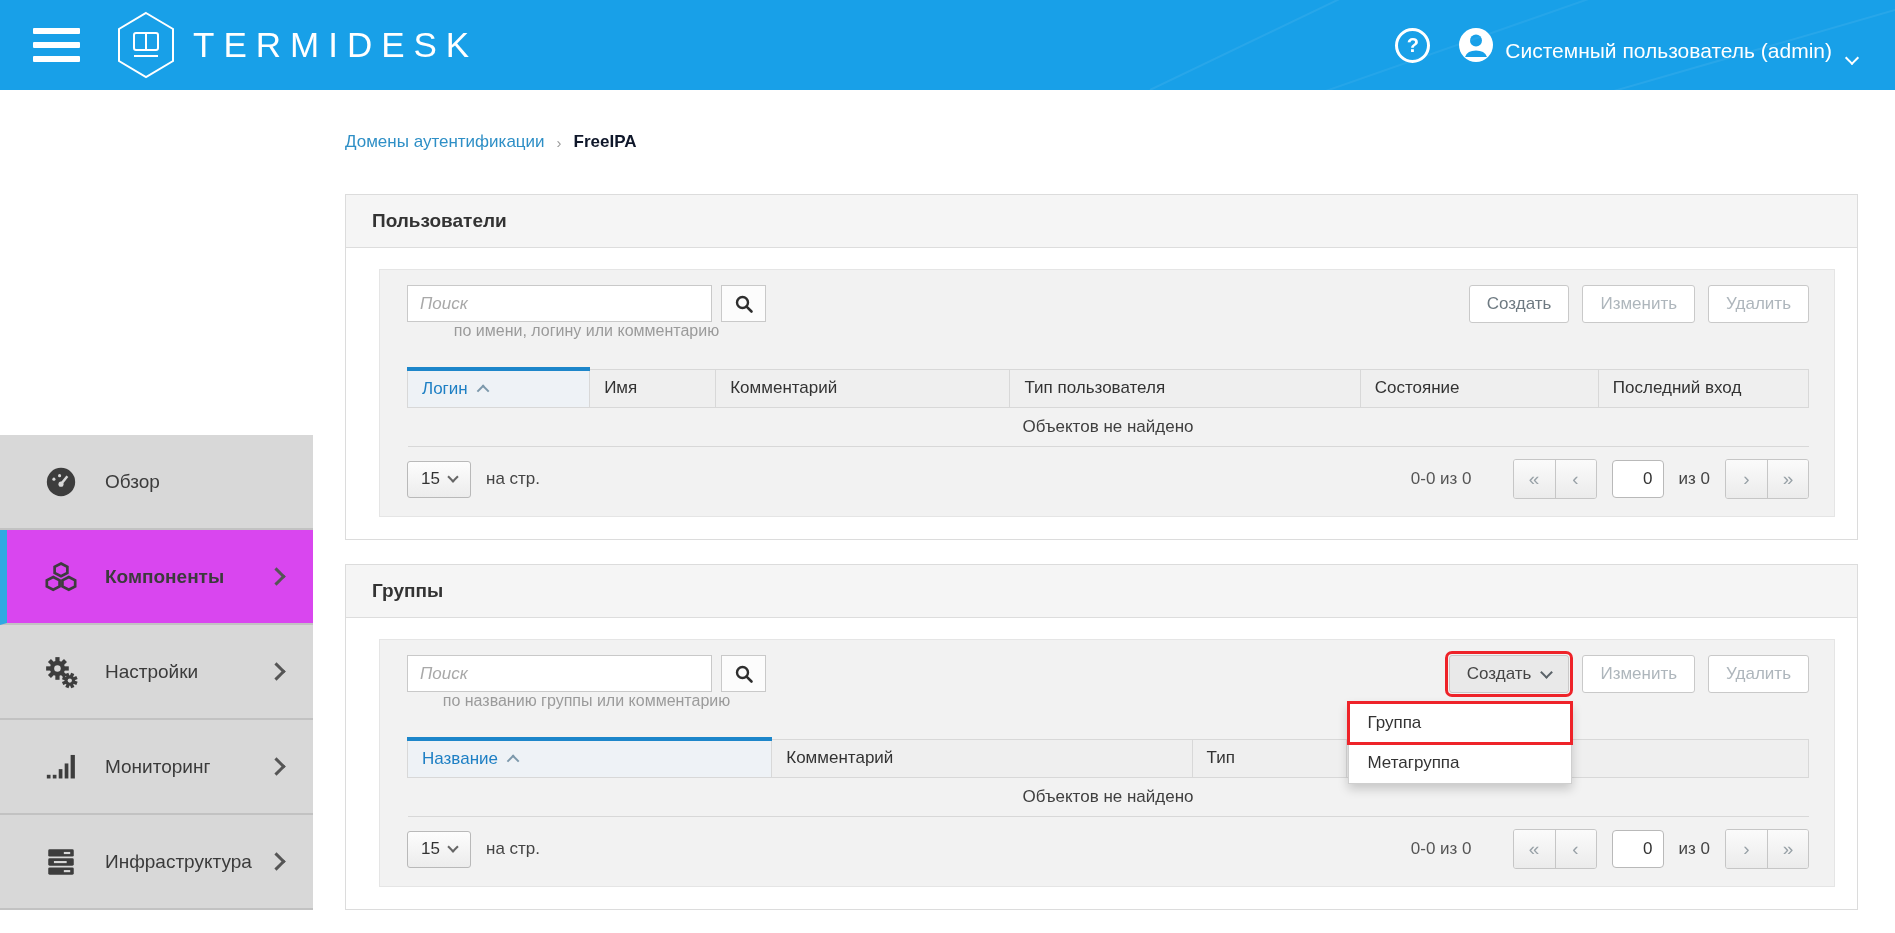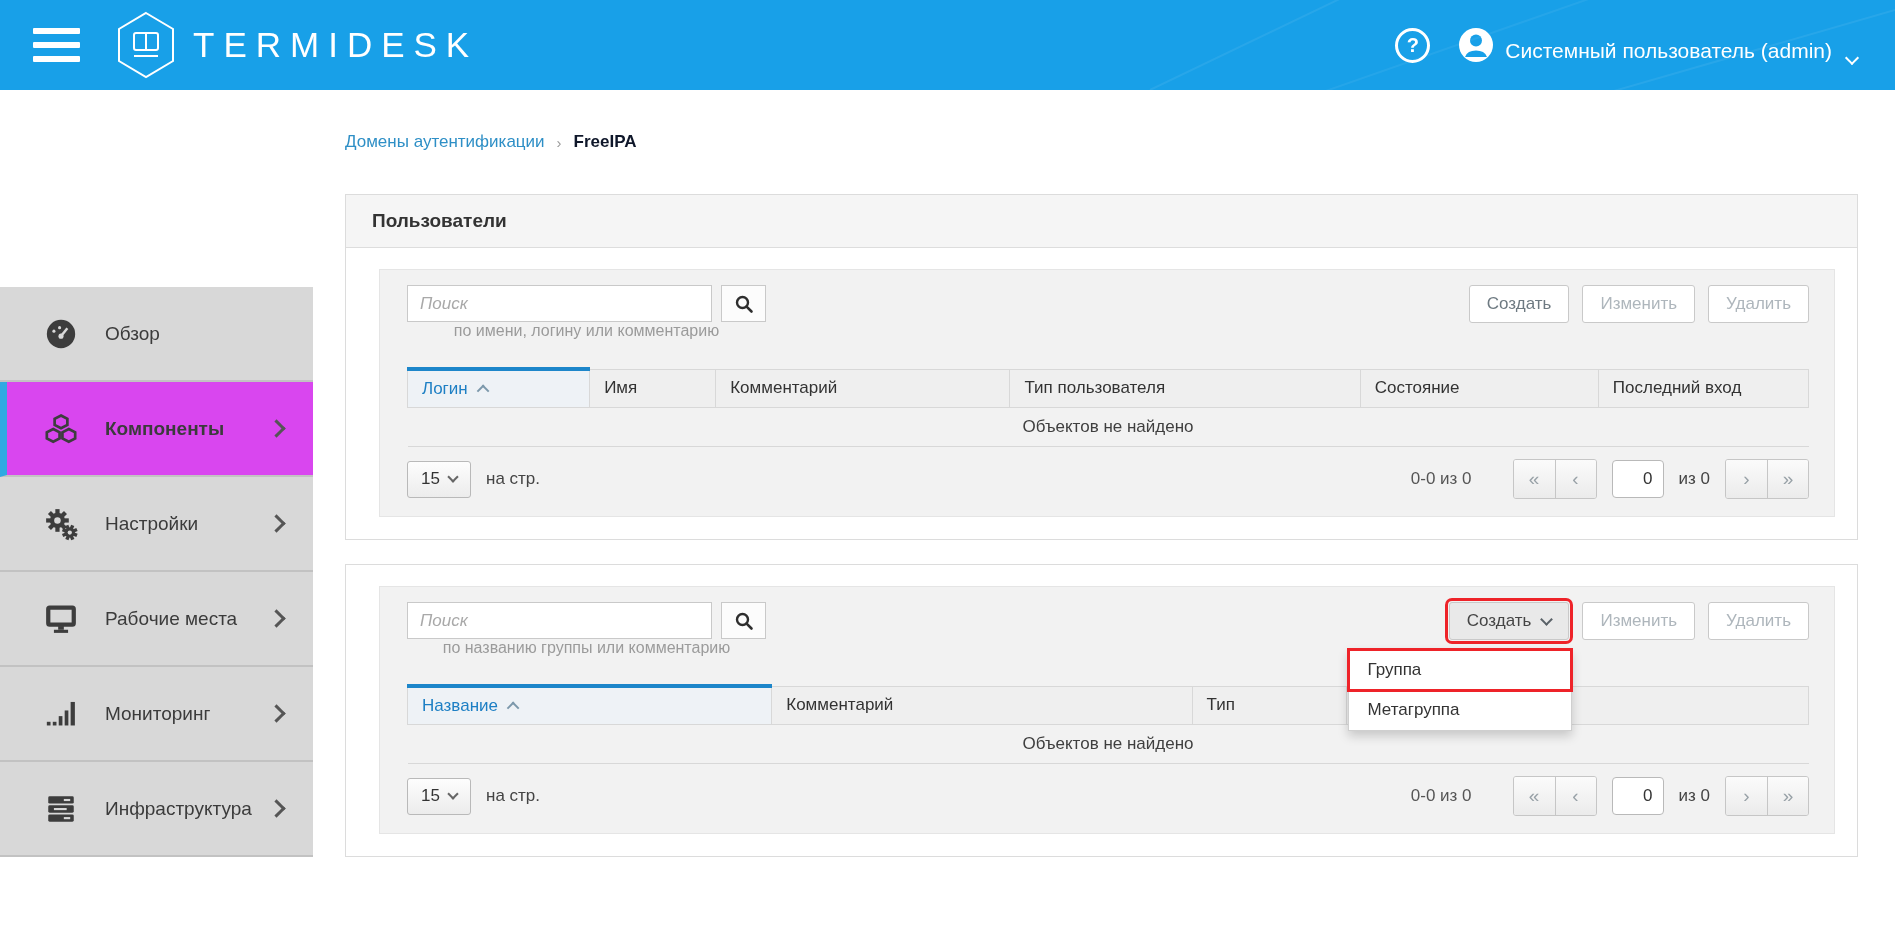--- a/index.html
+++ b/index.html
@@ -174,31 +174,20 @@
             <rect x="17" y="12.5" width="2.4" height="11" transform="rotate(22 18.2 18)"></rect>
             <rect x="17" y="12.5" width="2.4" height="11" transform="rotate(67 18.2 18)"></rect>
             <rect x="17" y="12.5" width="2.4" height="11" transform="rotate(112 18.2 18)"></rect>
             <rect x="17" y="12.5" width="2.4" height="11" transform="rotate(157 18.2 18)"></rect>
             <circle cx="18.2" cy="18" r="3.6"></circle>
             <circle cx="18.2" cy="18" r="1.5" fill="#d8d8d8"></circle>
           </g>
         </svg>
       </span>
       <span>Настройки</span>
-      <span class="side-chevron"></span>
-    </div>
-    <div class="side-item">
-      <span class="side-icon">
-        <svg width="34" height="34" viewBox="0 0 24 24">
-          <rect x="3" y="4" width="18" height="12" rx="1" fill="none" stroke="#3d3d3d" stroke-width="3"></rect>
-          <rect x="10" y="17" width="4" height="2.6" fill="#3d3d3d"></rect>
-          <rect x="7" y="19.6" width="10" height="2.2" fill="#3d3d3d"></rect>
-        </svg>
-      </span>
-      <span>Рабочие места</span>
       <span class="side-chevron"></span>
     </div>
     <div class="side-item">
       <span class="side-icon">
         <svg width="34" height="34" viewBox="0 0 24 24" fill="#3d3d3d">
           <rect x="2" y="17.5" width="2.6" height="2.6"></rect>
           <rect x="6.2" y="17.5" width="2.6" height="2.6"></rect>
           <rect x="10.4" y="13.5" width="2.6" height="6.6"></rect>
           <rect x="14.6" y="9.5" width="2.6" height="10.6"></rect>
           <rect x="18.8" y="3.5" width="3" height="16.6"></rect>
@@ -301,20 +290,21 @@
                 <div class="pg-btn">›</div>
                 <div class="pg-btn">»</div>
               </div>
             </div>
           </div>
         </div>
       </div>
     </div>
 
     <div class="panel panel-groups">
+      <div class="panel-header">Группы</div>
       <div class="panel-body">
         <div class="gray-box">
           <div class="toolbar">
             <div>
               <div class="search-row">
                 <input class="search-input" placeholder="Поиск" style="">
                 <div class="search-btn">
                   <svg width="20" height="20" viewBox="0 0 20 20">
                     <circle cx="8.5" cy="8.5" r="5.5" fill="none" stroke="#2e2e2e" stroke-width="2.4"></circle>
                     <line x1="12.6" y1="12.6" x2="17.5" y2="17.5" stroke="#2e2e2e" stroke-width="2.6" stroke-linecap="round"></line>

